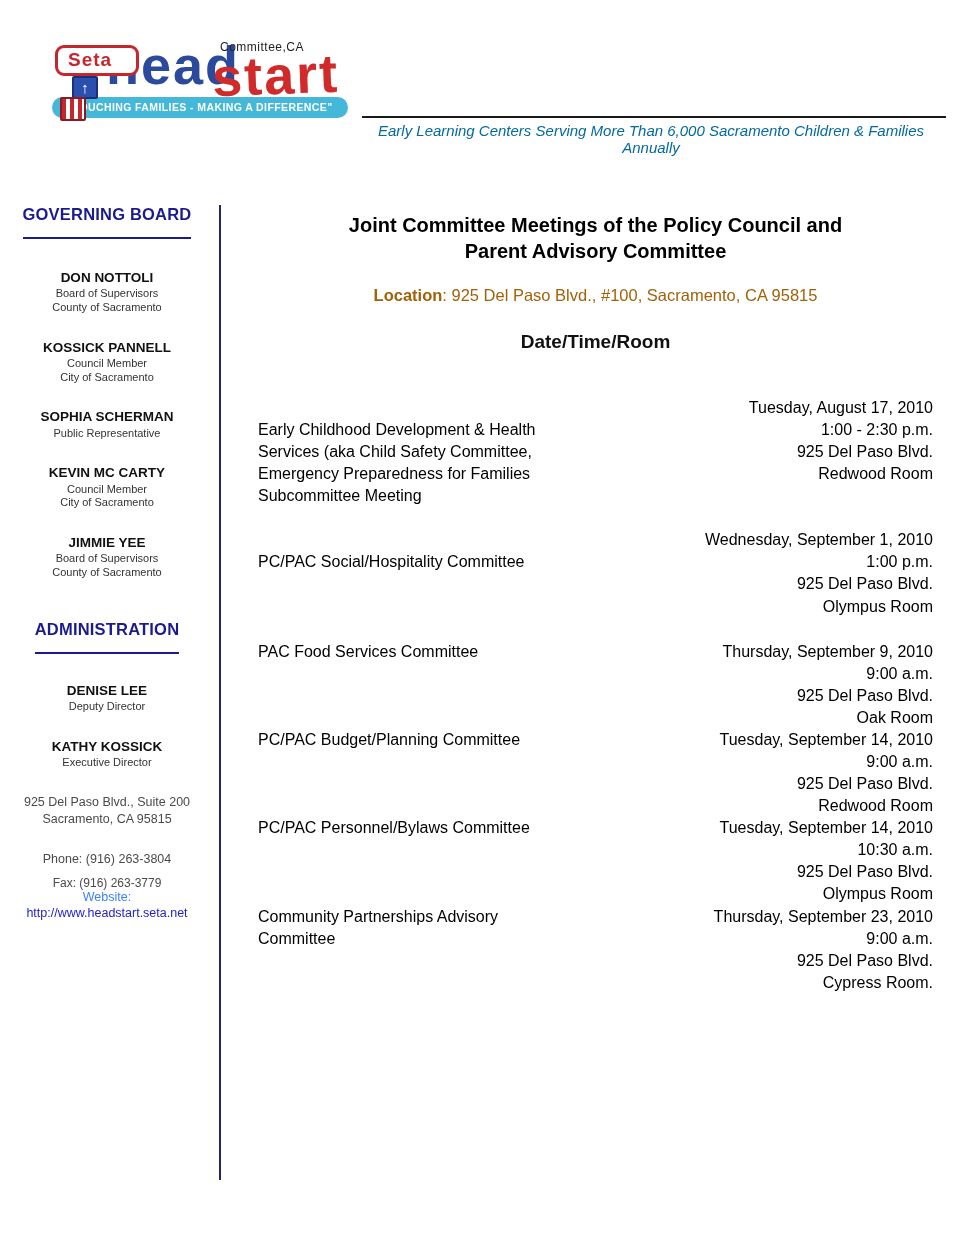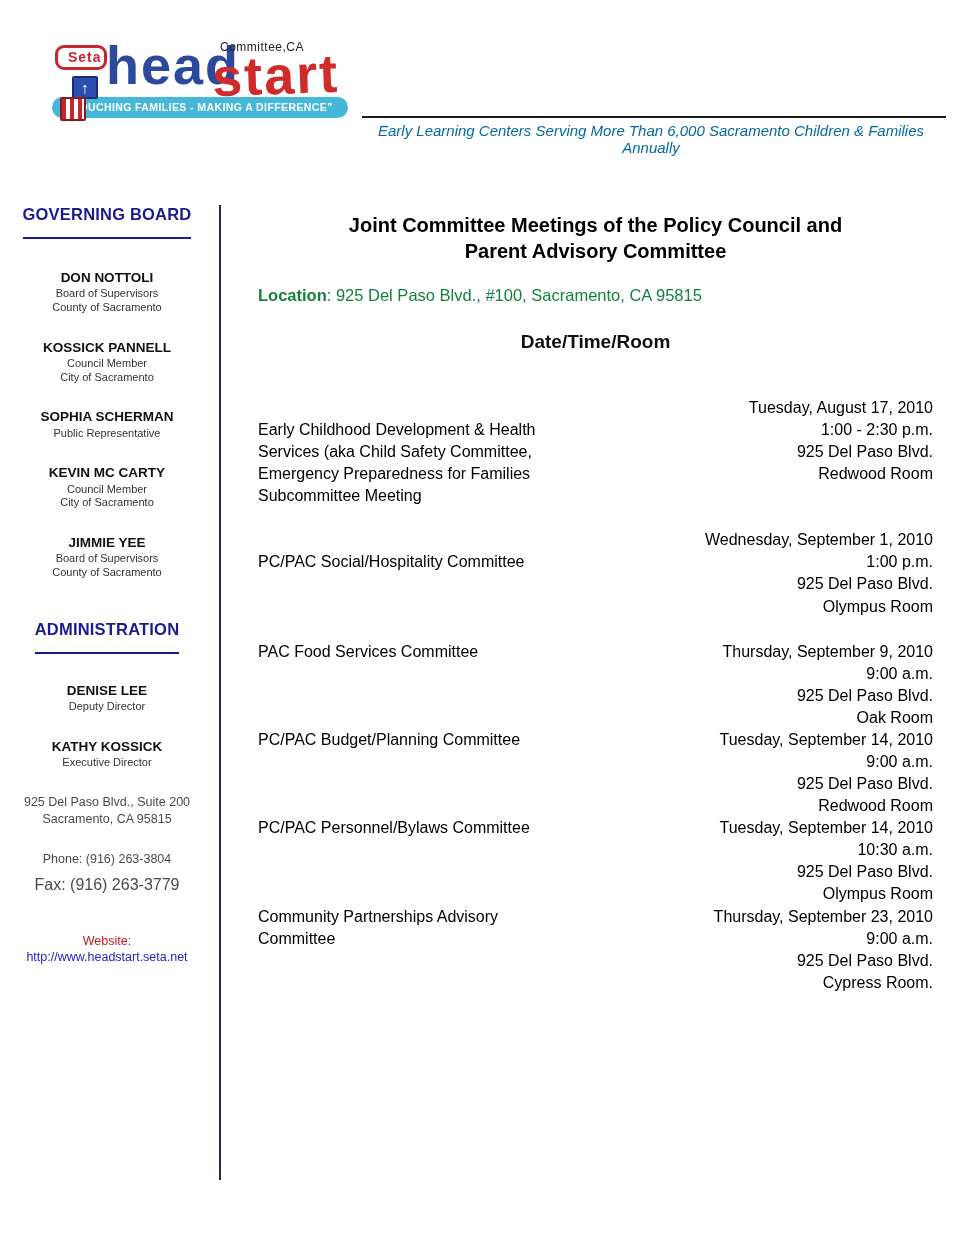--- a/index.html
+++ b/index.html
@@ -10,22 +10,22 @@
     color: #111;
     position: relative;
     overflow: hidden;
   }
 
   
   .logo-wrap { position: absolute; left: 0; top: 0; width: 974px; height: 160px; }
   .seta-box {
     position: absolute; left: 55px; top: 45px;
     border: 3px solid #c4272e; border-radius: 9px;
-    padding: 1px 2px 2px 10px;
-    color: #c4272e; font-weight: bold; font-size: 14px;
+    padding: 1px 24px 2px 10px;
+    color: #c4272e; font-weight: bold; font-size: 19px;
     background: #fff; z-index: 3; letter-spacing: 1px;
   }
   .block-blue {
     position: absolute; left: 72px; top: 76px; width: 26px; height: 23px;
     background: #2a4fae; border: 2px solid #1a2f7a; border-radius: 2px;
     color: #fff; font-size: 15px; font-weight: bold; text-align: center; line-height: 19px;
     z-index: 4;
   }
   .block-striped {
     position: absolute; left: 60px; top: 97px; width: 26px; height: 24px;
@@ -74,36 +74,36 @@
   }
   .gb-heading { margin-bottom: 30px; }
   .member { margin-bottom: 24px; }
   .member-name { font-weight: bold; font-size: 13.5px; color: #111; line-height: 1.35; }
   .member-title { font-size: 11px; color: #333; line-height: 1.25; white-space: pre-line; }
   .admin-block { margin-top: 40px; }
   .admin-heading { margin-bottom: 28px; }
   .staff { margin-bottom: 24px; }
   .side-address { font-size: 12.5px; color: #4a4a4a; line-height: 1.35; white-space: pre-line; margin-top: 20px; }
   .side-phone { font-size: 12.5px; color: #4a4a4a; margin-top: 24px; }
-  .side-fax { font-size: 16px; color: #4a4a4a; margin-top: 10px; }
-  .side-weblabel { font-size: 12.5px; color: #b91c1c; margin-top: 40px; }
+  .side-fax { font-size: 12px; color: #4a4a4a; margin-top: 10px; }
+  .side-weblabel { font-size: 12.5px; color: #3b82f6; }
   .side-weblink { font-size: 12.5px; color: #2222cc; text-decoration: none; display: block; margin-top: 2px; }
 
   .v-divider {
     position: absolute; left: 219px; top: 205px; width: 2px; height: 975px;
     background: #26265c;
   }
 
   
   .main { position: absolute; left: 258px; top: 212px; width: 675px; }
   .main-title {
     font-size: 20px; font-weight: bold; text-align: center;
     line-height: 1.3; white-space: pre-line; color: #000;
   }
-  .location-line { text-align: left; font-size: 16.5px; margin-top: 22px; color: #15803d; }
+  .location-line { text-align: center; font-size: 16.5px; margin-top: 22px; color: #a16207; }
   .location-label { font-weight: bold; }
   .col-headers { display: flex; margin-top: 26px; margin-bottom: 44px; }
   .col-head-committee { width: 380px; text-align: center; font-size: 19px; font-weight: bold; }
   .col-head-date { flex: 1; text-align: center; font-size: 19px; font-weight: bold; }
 
   .meeting-row { display: flex; }
   .m-committee { width: 312px; font-size: 16px; line-height: 1.38; color: #000; }
   .m-date { flex: 1; text-align: right; font-size: 16px; line-height: 1.38; white-space: pre-line; color: #000; }
 
   .meeting-row:nth-of-type(1) .m-committee { padding-top: 2px; }

